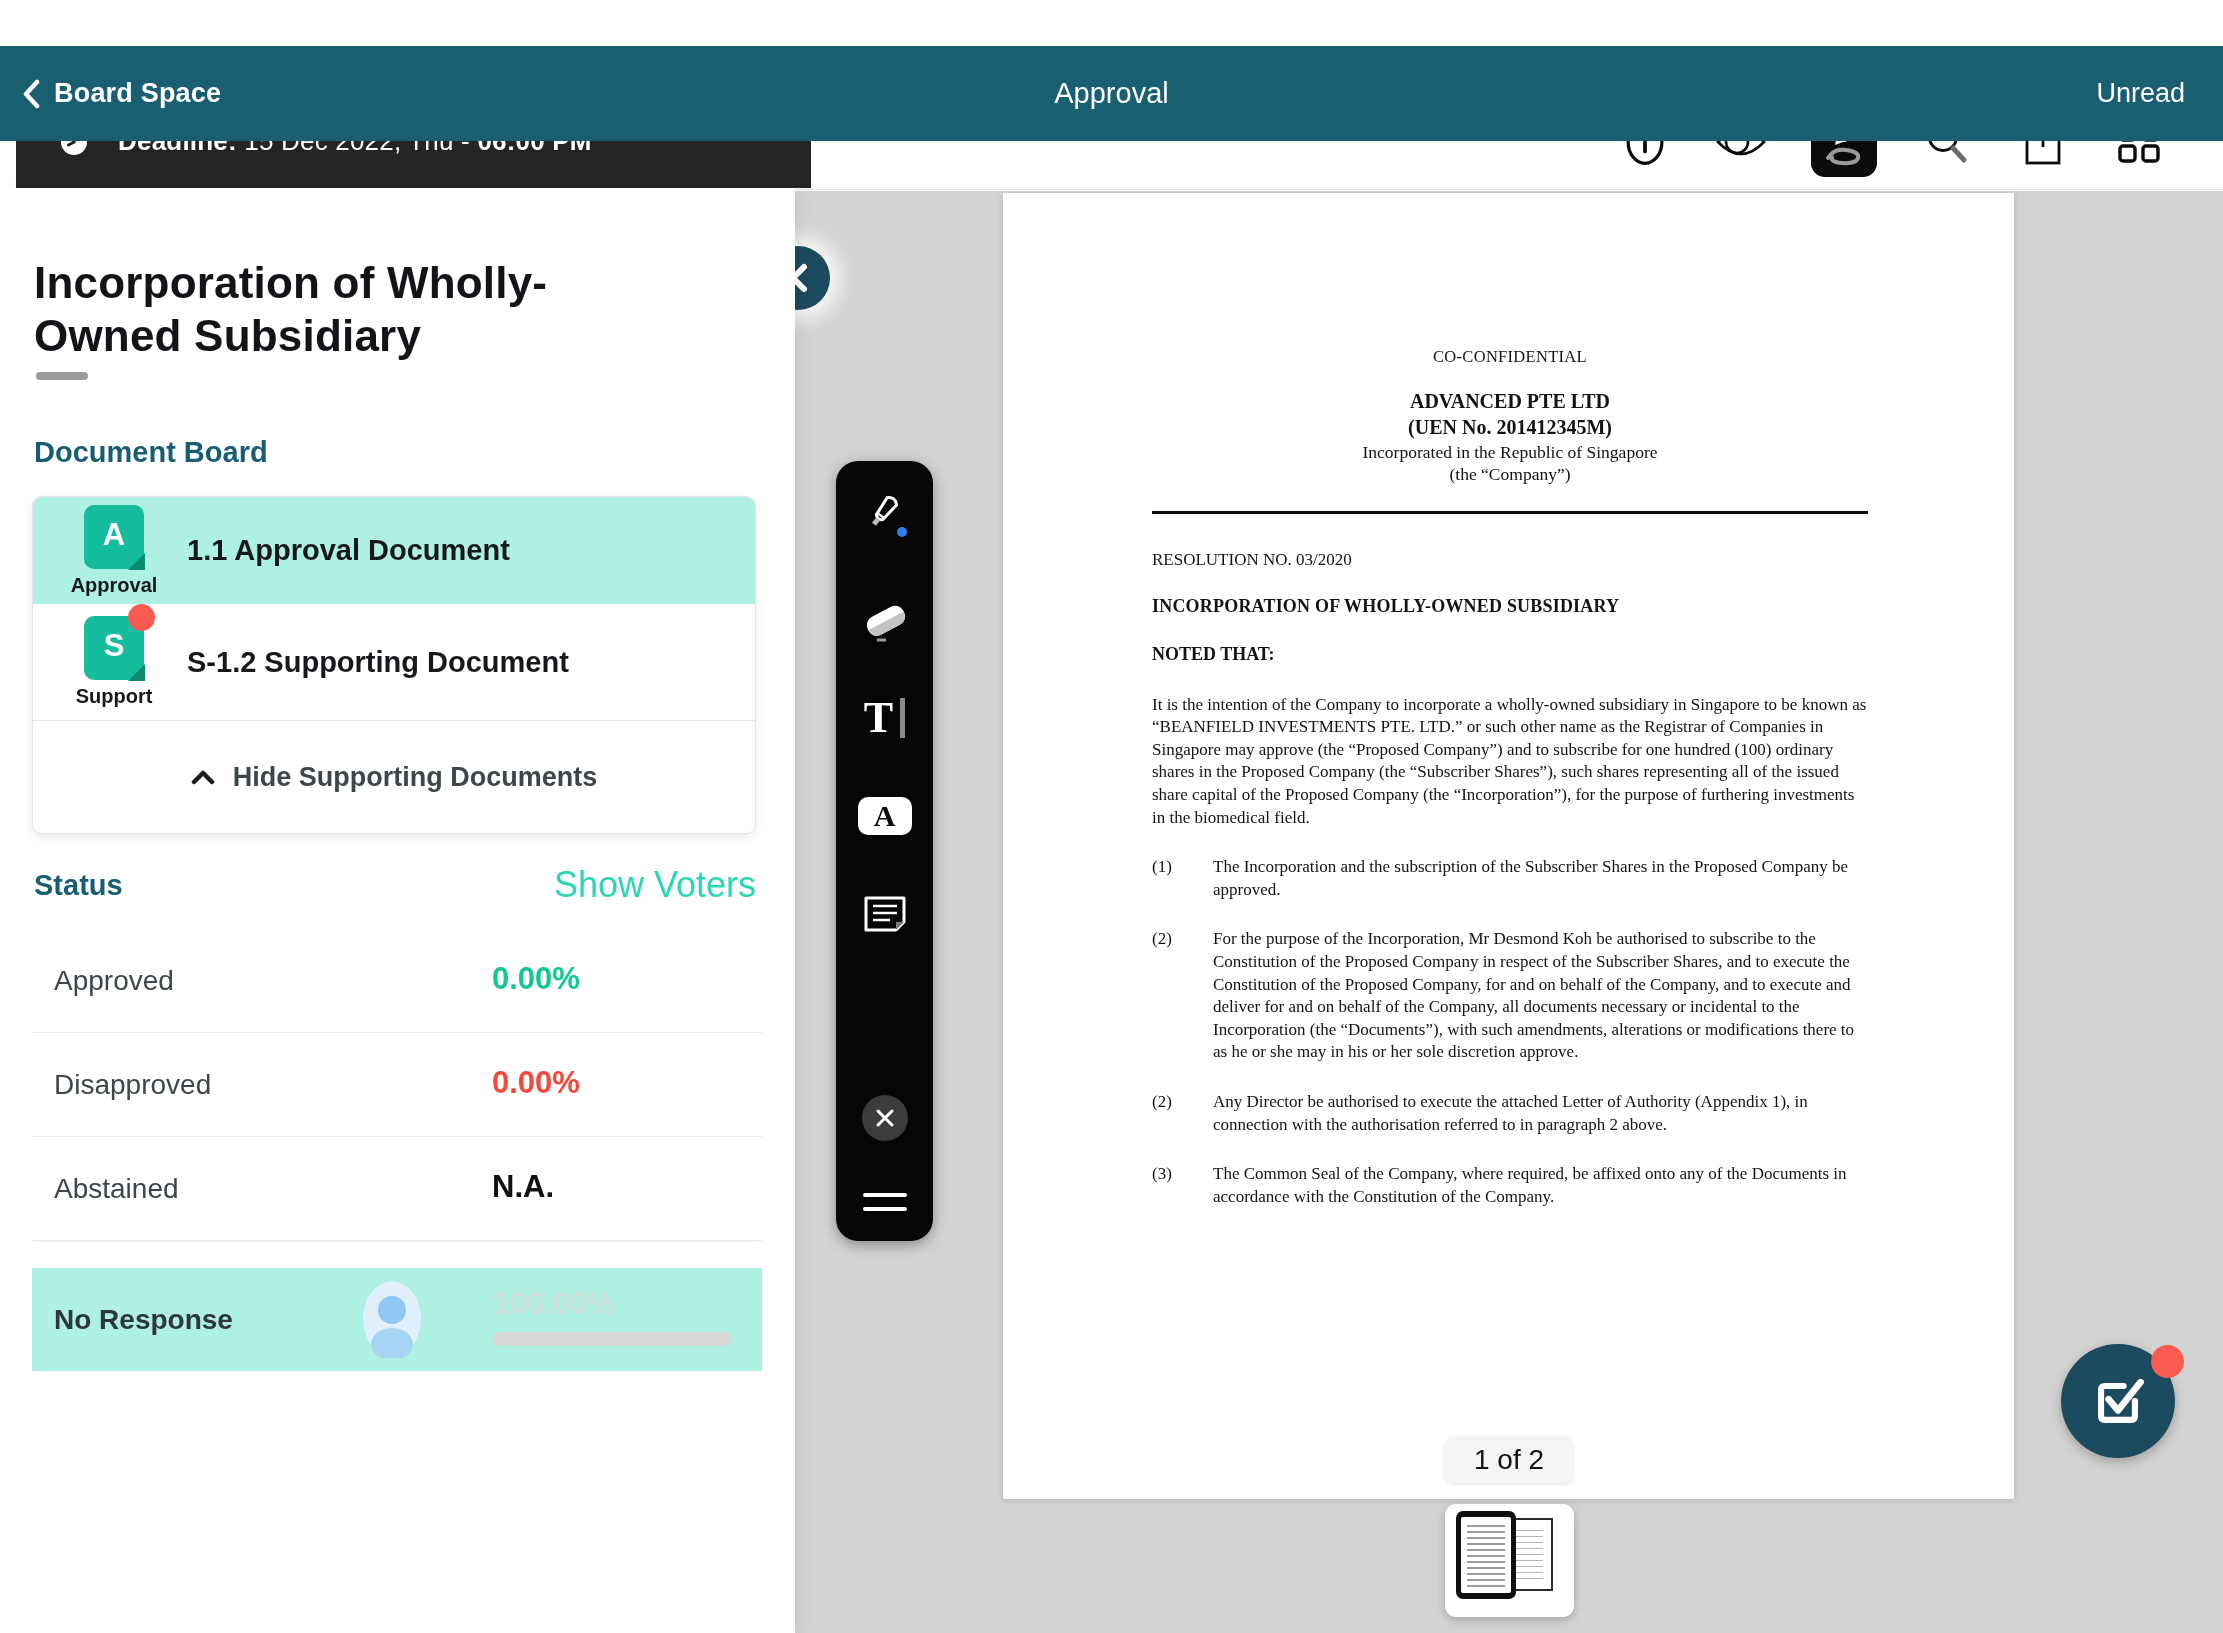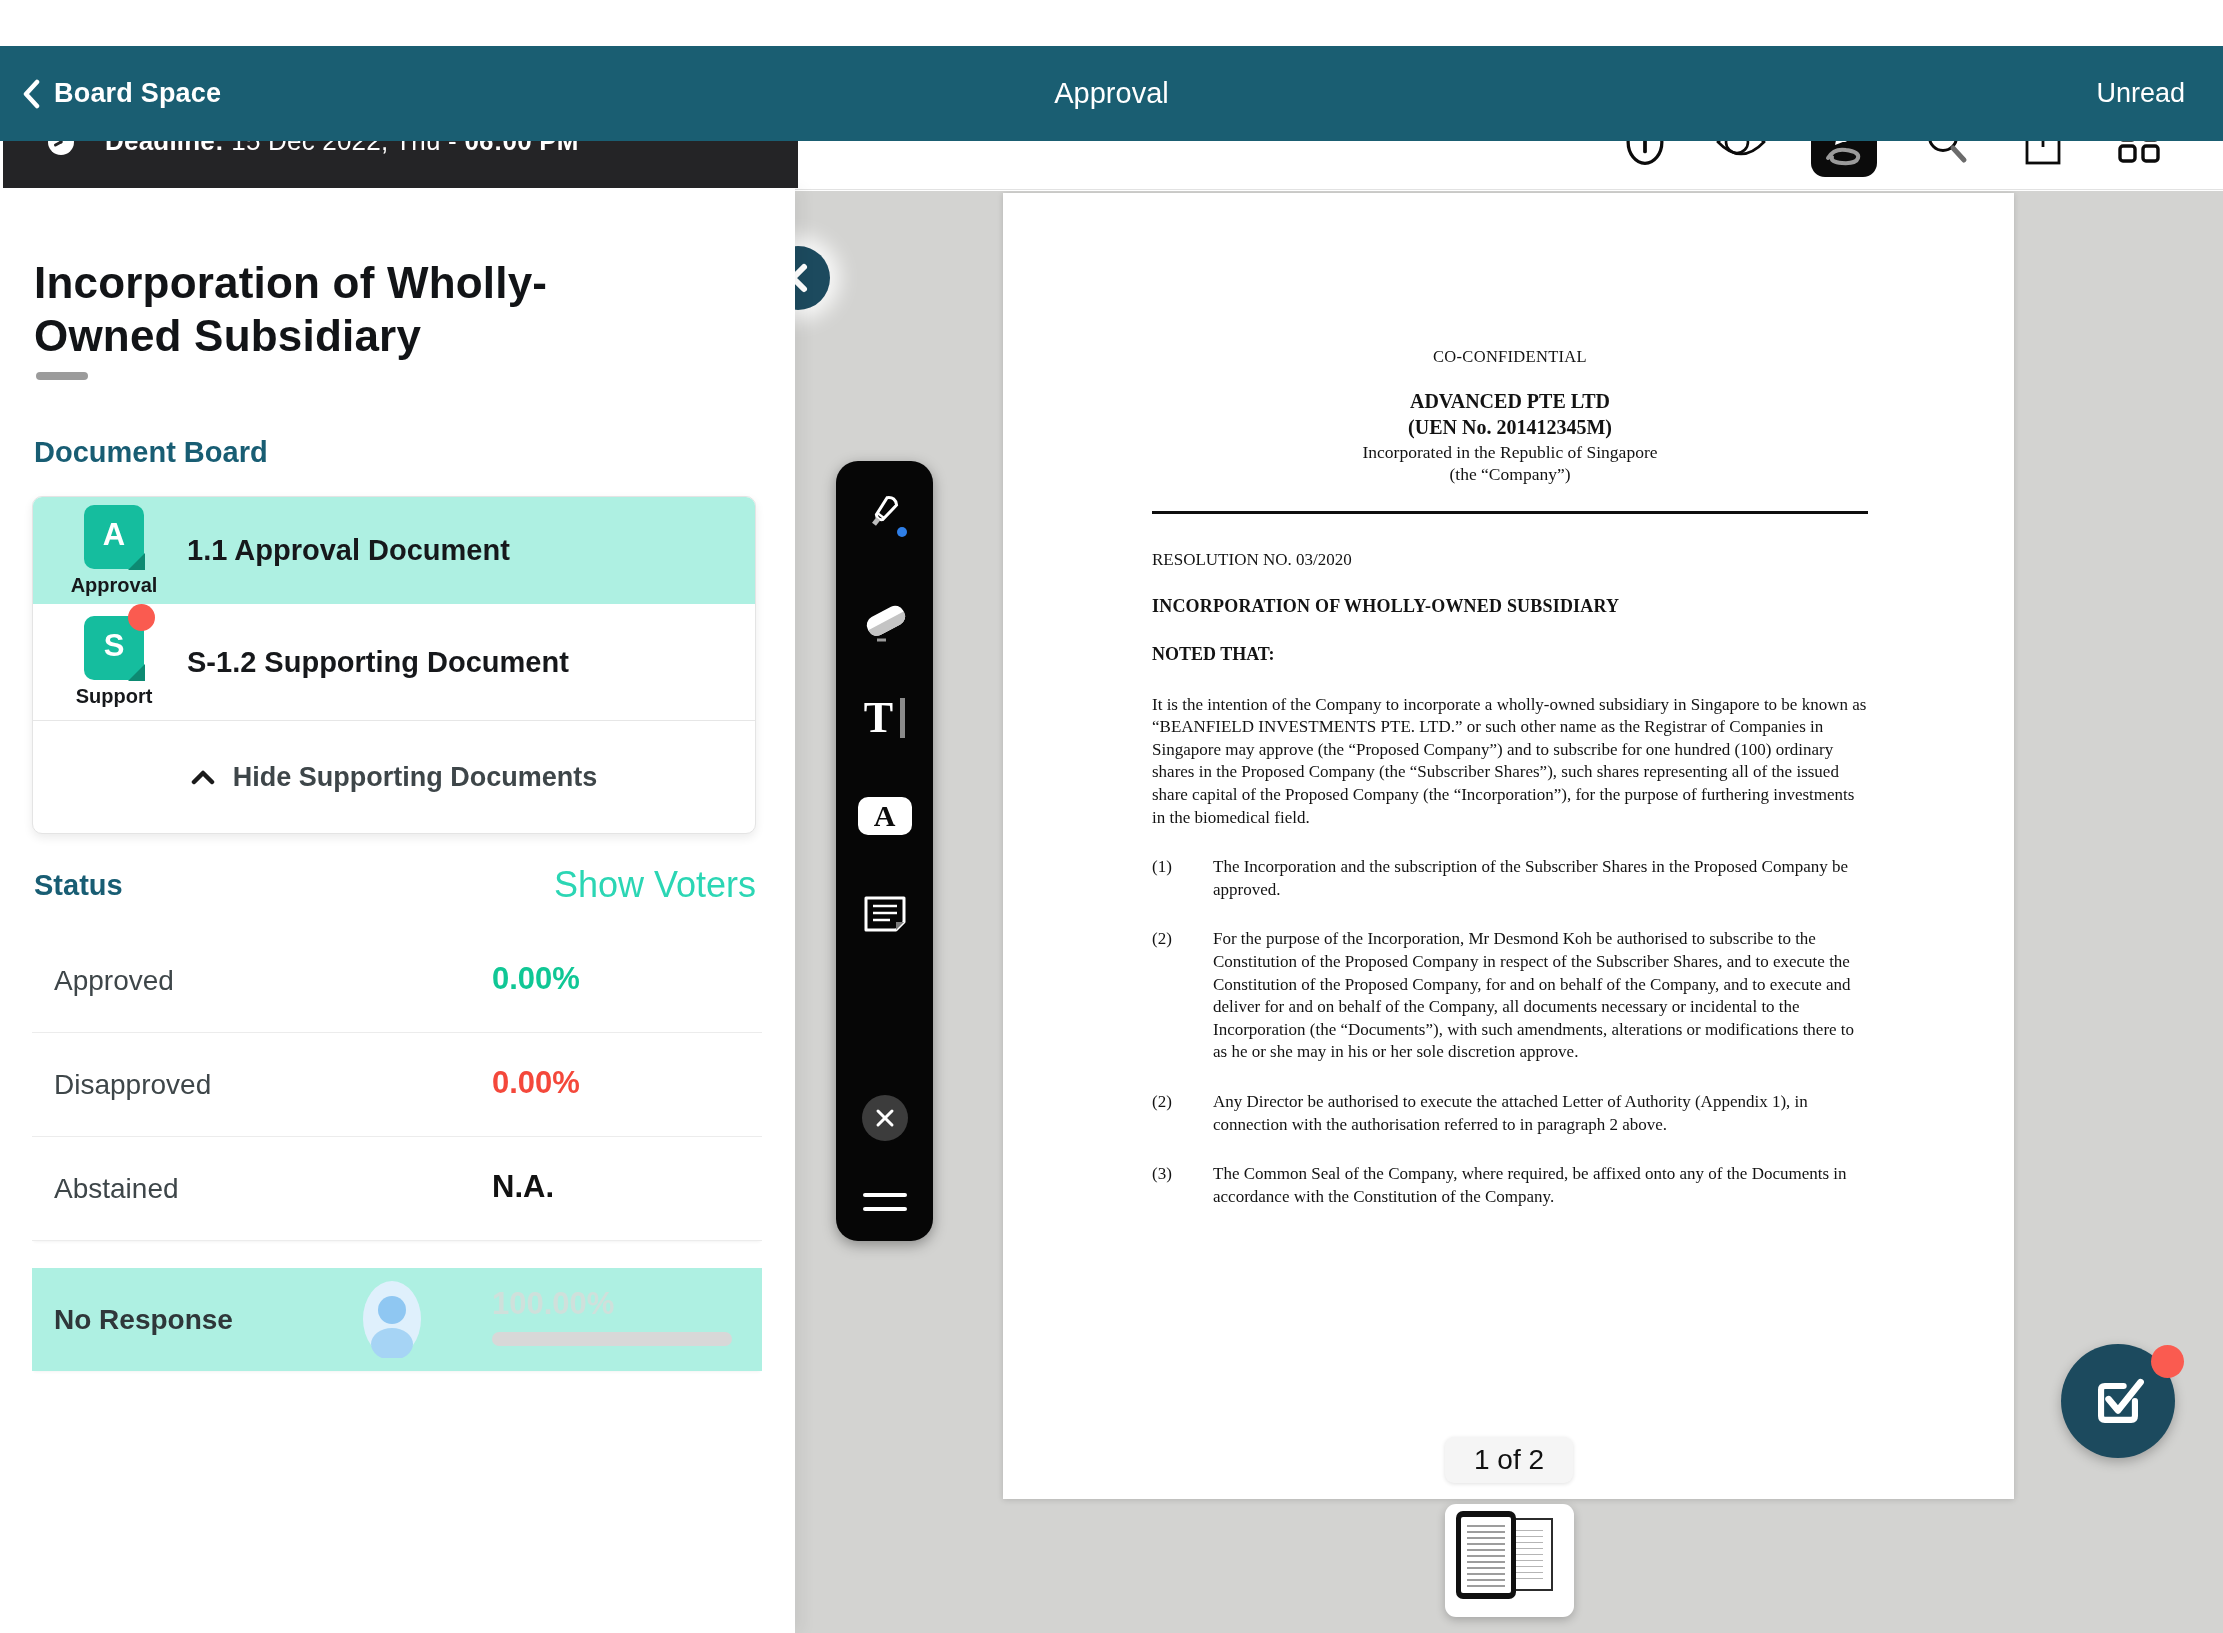--- a/index.html
+++ b/index.html
@@ -7,21 +7,21 @@
   .app{position:relative;width:2223px;height:1633px;}
 
   
   .topbar{position:absolute;left:0;top:0;width:2223px;height:95px;background:#1A5E72;color:#fff;z-index:30;margin-top:46px;}
   .back-group{position:absolute;left:22px;top:0;height:95px;display:flex;align-items:center;gap:14px;cursor:pointer;}
   .back-label{font-size:27px;font-weight:bold;letter-spacing:.2px;}
   .topbar-title{position:absolute;left:50%;top:0;transform:translateX(-50%);height:95px;display:flex;align-items:center;font-size:29px;font-weight:400;}
   .topbar-right{position:absolute;right:38px;top:0;height:95px;display:flex;align-items:center;font-size:27px;font-weight:400;}
 
   
-  .deadline-bar{position:absolute;left:3px;top:95px;width:795px;height:93px;background:#242426;color:#fff;display:flex;align-items:center;box-sizing:border-box;padding-left:44px;z-index:25;}
+  .deadline-bar{position:absolute;left:16px;top:95px;width:795px;height:93px;background:#242426;color:#fff;display:flex;align-items:center;box-sizing:border-box;padding-left:44px;z-index:25;}
   .deadline-text{font-size:26px;margin-left:30px;letter-spacing:.2px;}
   .deadline-text b{font-weight:bold;}
 
   
   .sidebar{position:absolute;left:0;top:188px;width:795px;height:1445px;background:#fff;z-index:20;box-shadow:8px 0 14px rgba(0,0,0,.05);}
   .side-title{position:absolute;left:34px;top:40px;width:640px;font-size:44px;line-height:1.2;font-weight:bold;color:#121417;letter-spacing:.2px;}
   .title-dash{position:absolute;left:36px;top:184px;width:52px;height:8px;background:#9b9b9b;border-radius:4px;}
   .section-label{position:absolute;left:34px;font-size:29px;font-weight:bold;color:#185D73;}
   .sec-doc{top:248px;}
 

